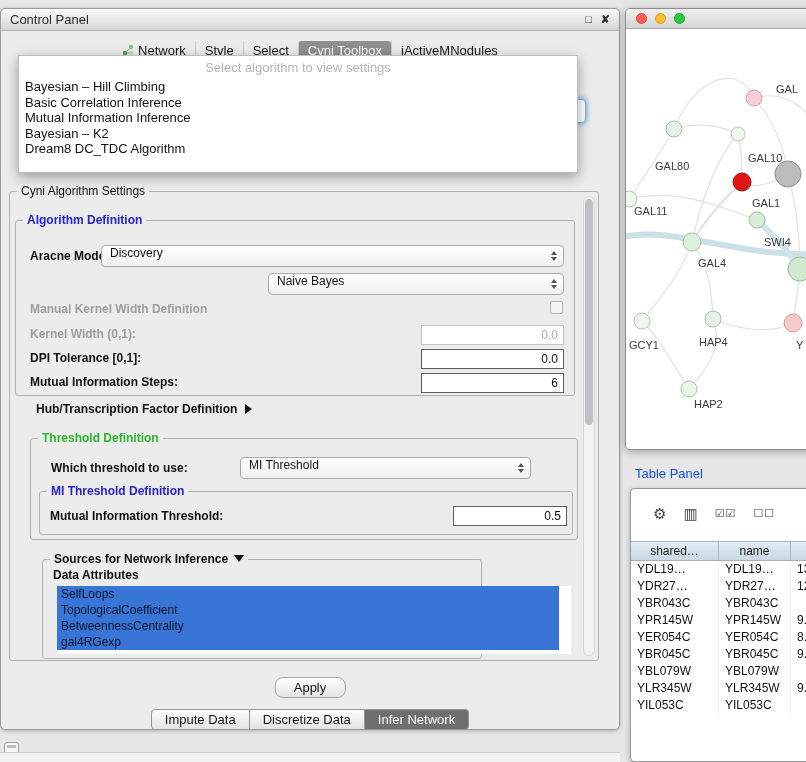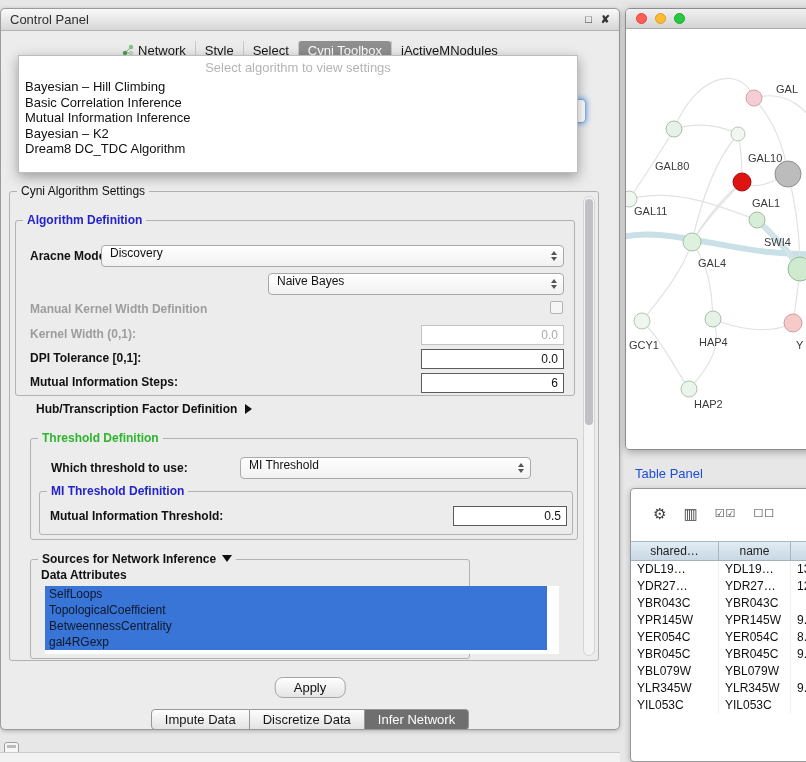--- a/index.html
+++ b/index.html
@@ -173,21 +173,21 @@
           </span>
       </div>
 
       <div class="group" style="left:8px;top:52px;width:534px;height:44px">
         <span class="gtitle blue bold">MI Threshold Definition</span>
         <span class="flabel" style="left:10px;top:14px;line-height:20px">Mutual Information Threshold:</span>
         <input class="tinput" style="left: 384px; top: 14px; width: 114px; margin-left: 29px;" readonly="" value="0.5">
       </div>
     </div>
 
-    <div class="group" style="left:20px;top:367px;width:440px;height:100px">
+    <div class="group" style="left:32px;top:367px;width:440px;height:100px">
       <span class="gtitle bold"><span>Sources for Network Inference</span><span class="disc-down"></span></span>
       <span class="flabel" style="left:10px;top:6px;line-height:18px">Data Attributes</span>
       <div class="attr-list" style="left:14px;top:26px;width:514px;height:68px">
         <div class="attr-item">SelfLoops</div>
         <div class="attr-item">TopologicalCoefficient</div>
         <div class="attr-item">BetweennessCentrality</div>
         <div class="attr-item">gal4RGexp</div>
       </div>
     </div>
 

